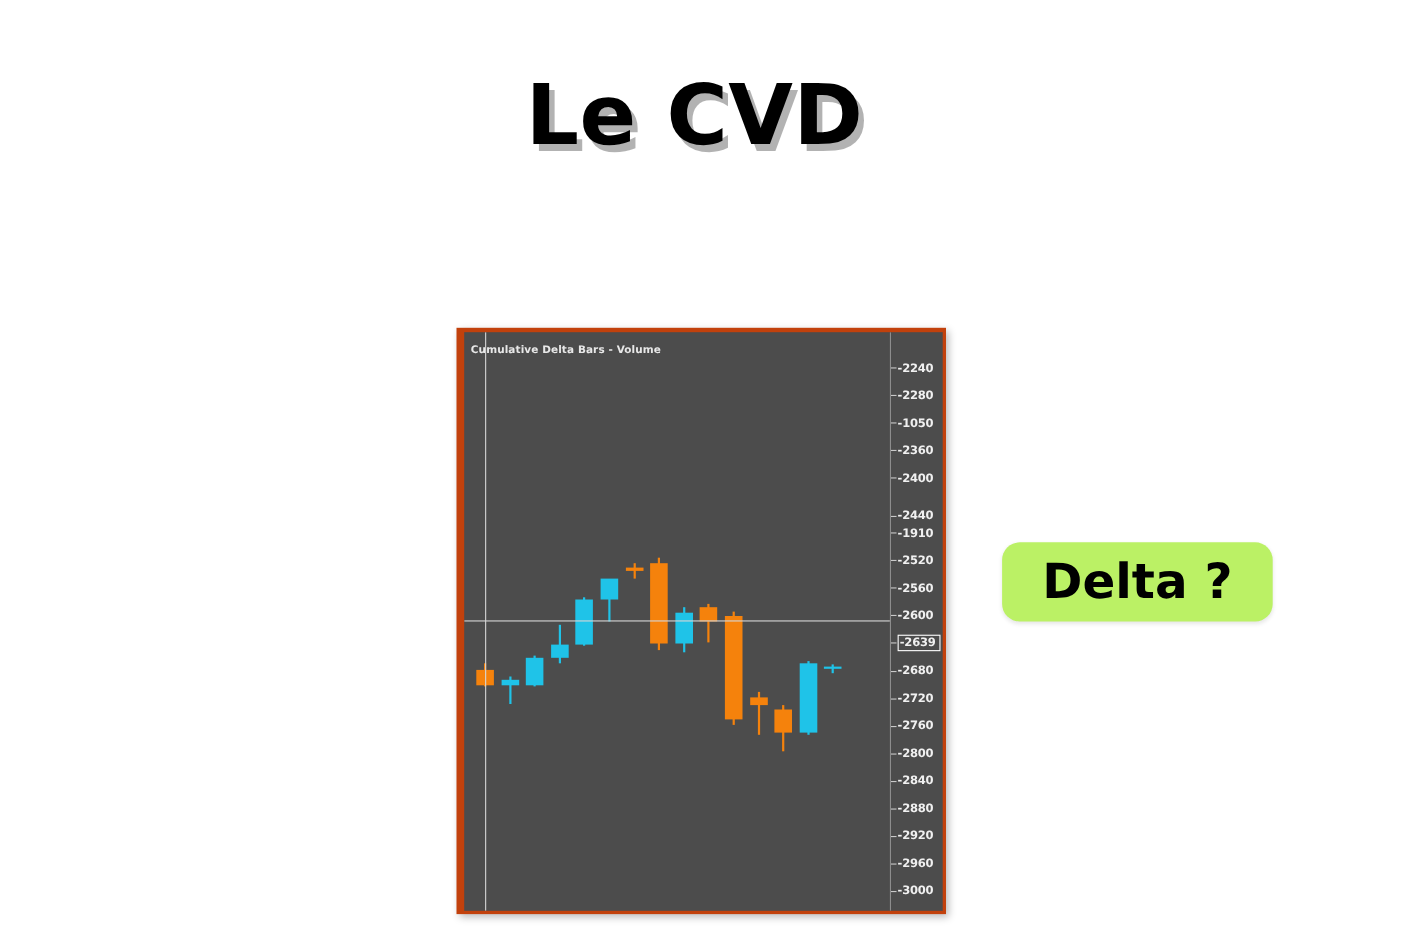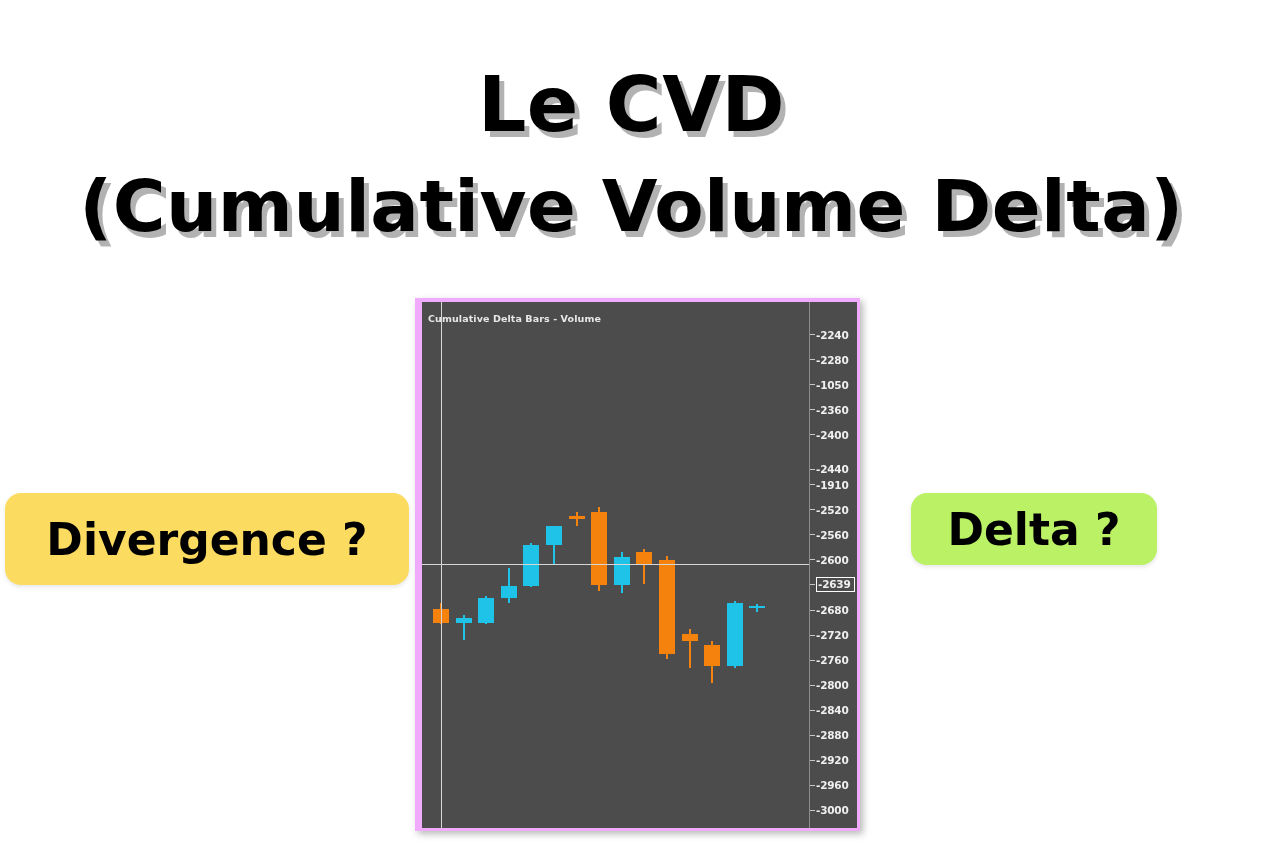--- a/index.html
+++ b/index.html
@@ -66,21 +66,21 @@
     background: #BBF165;
   }
 
   
   #chart-panel {
     position: absolute;
     left: 415px;
     top: 298px;
     width: 445px;
     height: 533px;
-    background: #f0abfc;
+    background: #c2410c;
     padding: 4px 3px 3px 7px;
     box-shadow: 3px 3px 7px rgba(0,0,0,0.28);
   }
   #chart-inner {
     position: relative;
     width: 100%;
     height: 100%;
     background: #4c4c4c;
     overflow: hidden;
   }
@@ -177,26 +177,22 @@
     line-height: 13px;
   }
 </style>
 </head>
 <body>
 
 <div id="root">
 
   <div class="title-block">
     <div class="title-line l1">Le CVD</div>
-    <div class="title-line l2">(Cumulative Volume Delta)</div>
   </div>
 
-  <div class="pill" id="pill-divergence">
-    <span>Divergence ?</span>
-  </div>
 
   <div class="pill" id="pill-delta">
     <span>Delta ?</span>
   </div>
 
   <div id="chart-panel">
     <div id="chart-inner">
 
       <div id="chart-title">Cumulative Delta Bars - Volume</div>
 

